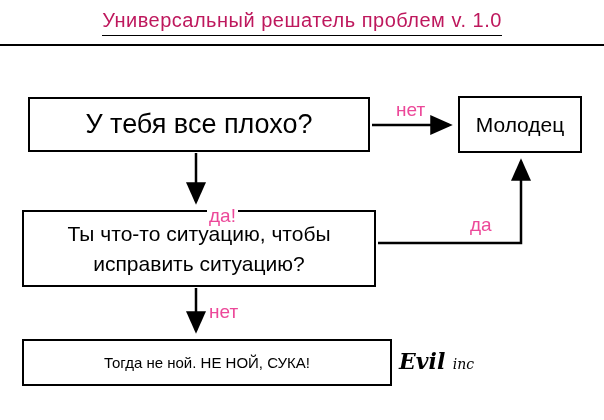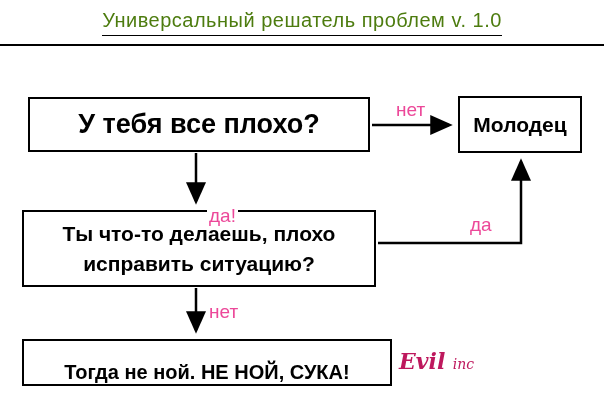--- a/index.html
+++ b/index.html
@@ -17,21 +17,21 @@
     overflow: hidden;
   }
   .title {
     position: absolute;
     top: 9px;
     left: 0;
     width: 100%;
     text-align: center;
     font-size: 20px;
     letter-spacing: 0.5px;
-    color: #4d7c0f;
+    color: #be185d;
   }
   .title .title-text {
     display: inline-block;
     border-bottom: 1.5px solid #000000;
     padding-bottom: 3px;
   }
   .top-rule {
     position: absolute;
     top: 44px;
     left: 0;
@@ -40,21 +40,20 @@
   }
   .box {
     position: absolute;
     border: 2px solid #000000;
     background: #ffffff;
     display: flex;
     align-items: center;
     justify-content: center;
     text-align: center;
     box-sizing: border-box;
-    font-weight: bold;
   }
   .box-q1 {
     left: 28px; top: 97px;
     width: 342px; height: 55px;
     font-size: 27px;
   }
   .box-result {
     left: 458px; top: 96px;
     width: 124px; height: 57px;
     font-size: 21px;
@@ -63,22 +62,21 @@
   .box-q2 {
     left: 22px; top: 210px;
     width: 354px; height: 77px;
     font-size: 21px;
     line-height: 1.4;
     flex-direction: column;
   }
   .box-final {
     left: 22px; top: 339px;
     width: 370px; height: 47px;
-    font-size: 20px;
-    align-items: flex-end;
+    font-size: 15px;
   }
   .edge-label {
     position: absolute;
     font-size: 19px;
     color: #ec4899;
     background: #ffffff;
     padding: 0 2px;
   }
   .label-no1  { left: 394px; top: 99px; }
   .label-yes1 { left: 207px; top: 165px; margin-top: 40px; }
@@ -88,21 +86,21 @@
     position: absolute;
     left: 0; top: 0;
     pointer-events: none;
   }
   .watermark {
     position: absolute;
     left: 399px; top: 348px;
     font-family: "DejaVu Serif", serif;
     font-style: italic;
     font-weight: bold;
-    color: #be185d;
+    color: #000000;
     white-space: nowrap;
   }
   .watermark .wm-name { font-size: 22px; }
   .watermark .wm-suffix { font-size: 14px; font-weight: normal; margin-left: 2px; }
 </style>
 </head>
 <body>
 
 <div class="canvas">
 
@@ -126,21 +124,21 @@
 
   <div class="box box-q1">
     <span>У тебя все плохо?</span>
   </div>
 
   <div class="box box-result">
     <span>Молодец</span>
   </div>
 
   <div class="box box-q2">
-    <span>Ты что-то делаешь, плохо</span>
+    <span>Ты что-то ситуацию, чтобы</span>
     <span>исправить ситуацию?</span>
   </div>
 
   <div class="box box-final">
     <span>Тогда не ной. НЕ НОЙ, СУКА!</span>
   </div>
 
   <div class="edge-label label-no1">нет</div>
   <div class="edge-label label-yes1">да!</div>
   <div class="edge-label label-yes2">да</div>

